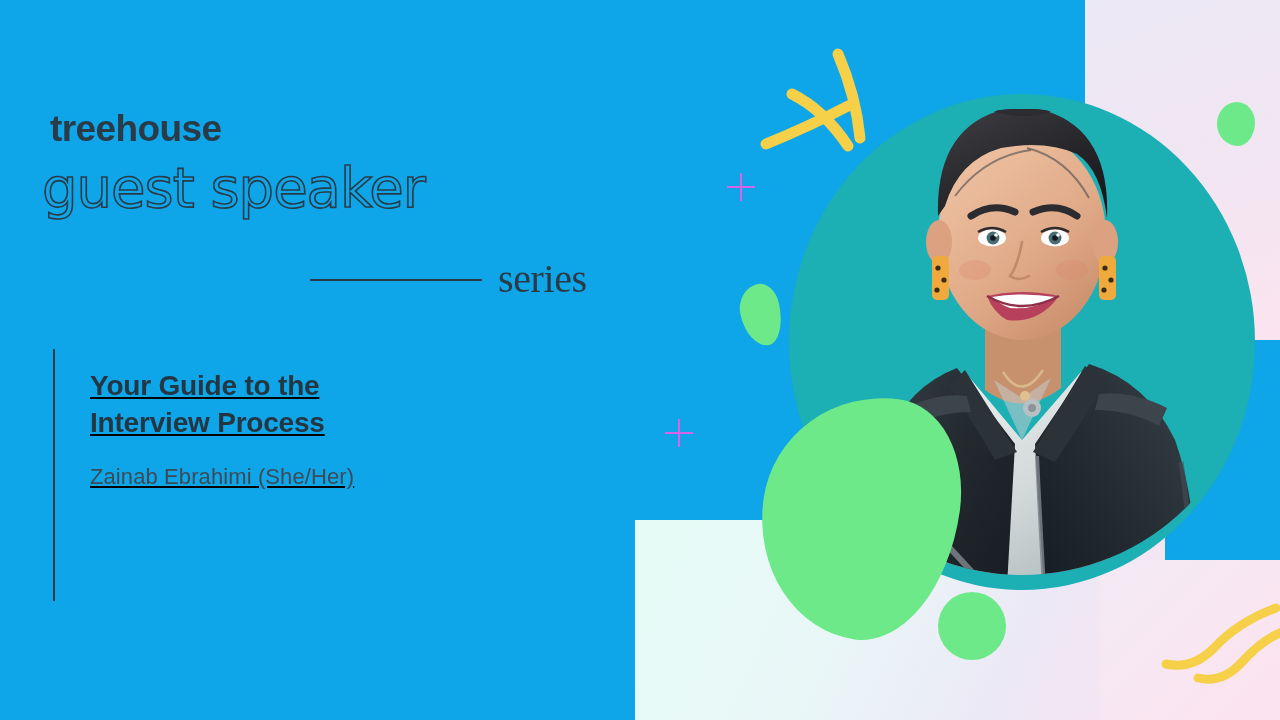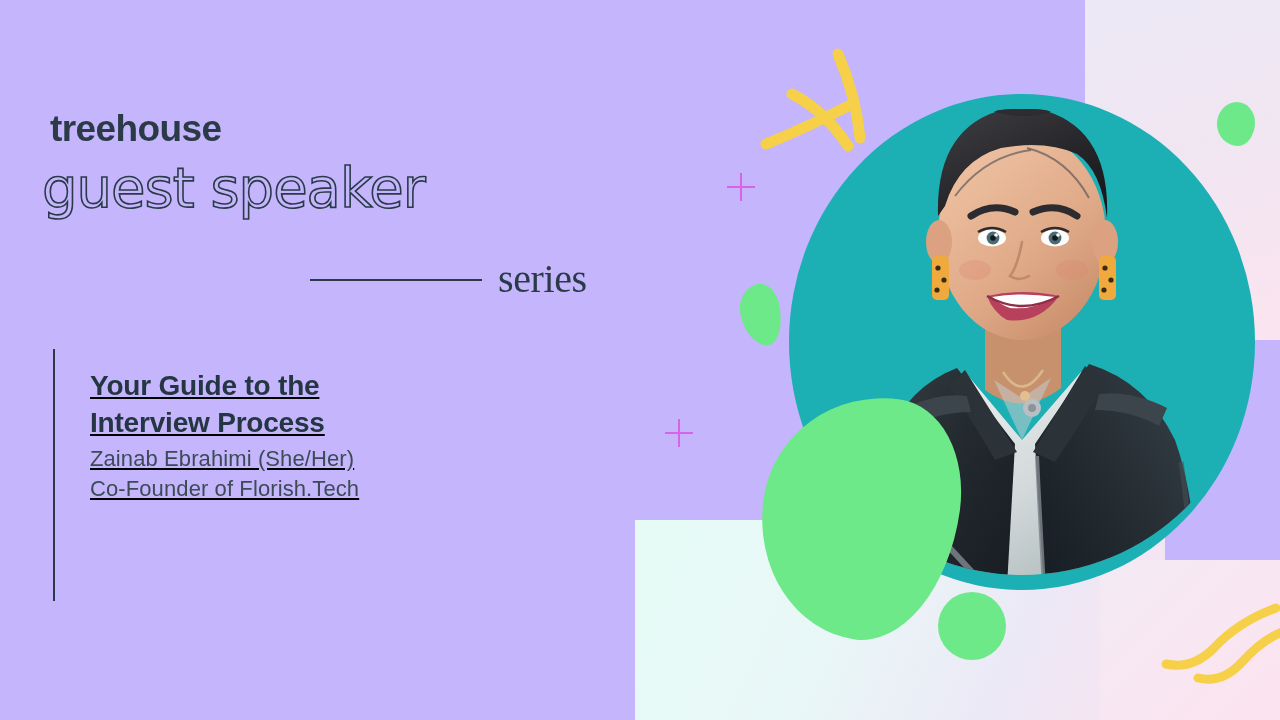--- a/index.html
+++ b/index.html
@@ -2,21 +2,21 @@
 <html><head>
 <meta charset="utf-8">
 <style>
   * { margin:0; padding:0; box-sizing:border-box; }
   html,body { width:1280px; height:720px; overflow:hidden; }
   body {
     background:#ffffff;
     font-family:"Liberation Sans", sans-serif;
     position:relative;
   }
-  #stage { position:absolute; inset:0; width:1280px; height:720px; overflow:hidden; background:#c4b5fd; }
+  #stage { position:absolute; inset:0; width:1280px; height:720px; overflow:hidden; background:#0ea5e9; }
 
   
   .grad-right {
     position:absolute; left:1085px; top:0; width:195px; height:340px;
     background:linear-gradient(160deg,#ece9f6 0%,#f0e6f2 45%,#fbe4ef 100%);
   }
   .grad-bottom {
     position:absolute; left:635px; top:520px; width:530px; height:200px;
     background:linear-gradient(115deg,#e6fbf6 0%,#e9f7f7 40%,#ece8f6 72%,#fbe3f0 100%);
   }
@@ -117,21 +117,21 @@
   .session-title {
     font-size:28px; font-weight:700; line-height:1.32; color:#243642;
     letter-spacing:-0.2px;
     font-family:"Liberation Sans", sans-serif;
   }
   .speaker-name, .speaker-role {
     font-size:22px; font-weight:400; line-height:1.36; color:#3C4B55;
     letter-spacing:0.1px;
     font-family:"Liberation Sans", sans-serif;
   }
-  .speaker-name { margin-top:2px; }
+  .speaker-name { margin-top:20px; }
   .datetime {
     margin-top:17px;
     font-size:35px; font-weight:700; color:#243642; letter-spacing:-0.4px;
     font-family:"Liberation Sans", sans-serif;
     white-space:nowrap;
   }
 </style>
 </head>
 <body>
 
@@ -295,18 +295,17 @@
       <div class="series-rule"></div>
       <div class="series-word">series</div>
     </div>
 
     <div class="vbar"></div>
 
     <div class="info">
       <div class="session-title">Your Guide to the</div>
       <div class="session-title">Interview Process</div>
       <div class="speaker-name">Zainab Ebrahimi (She/Her)</div>
-      <div class="speaker-role">Co-Founder of Florish.Tech</div>
     </div>
 
   </div>
 
 </div>
 
 </body></html>

